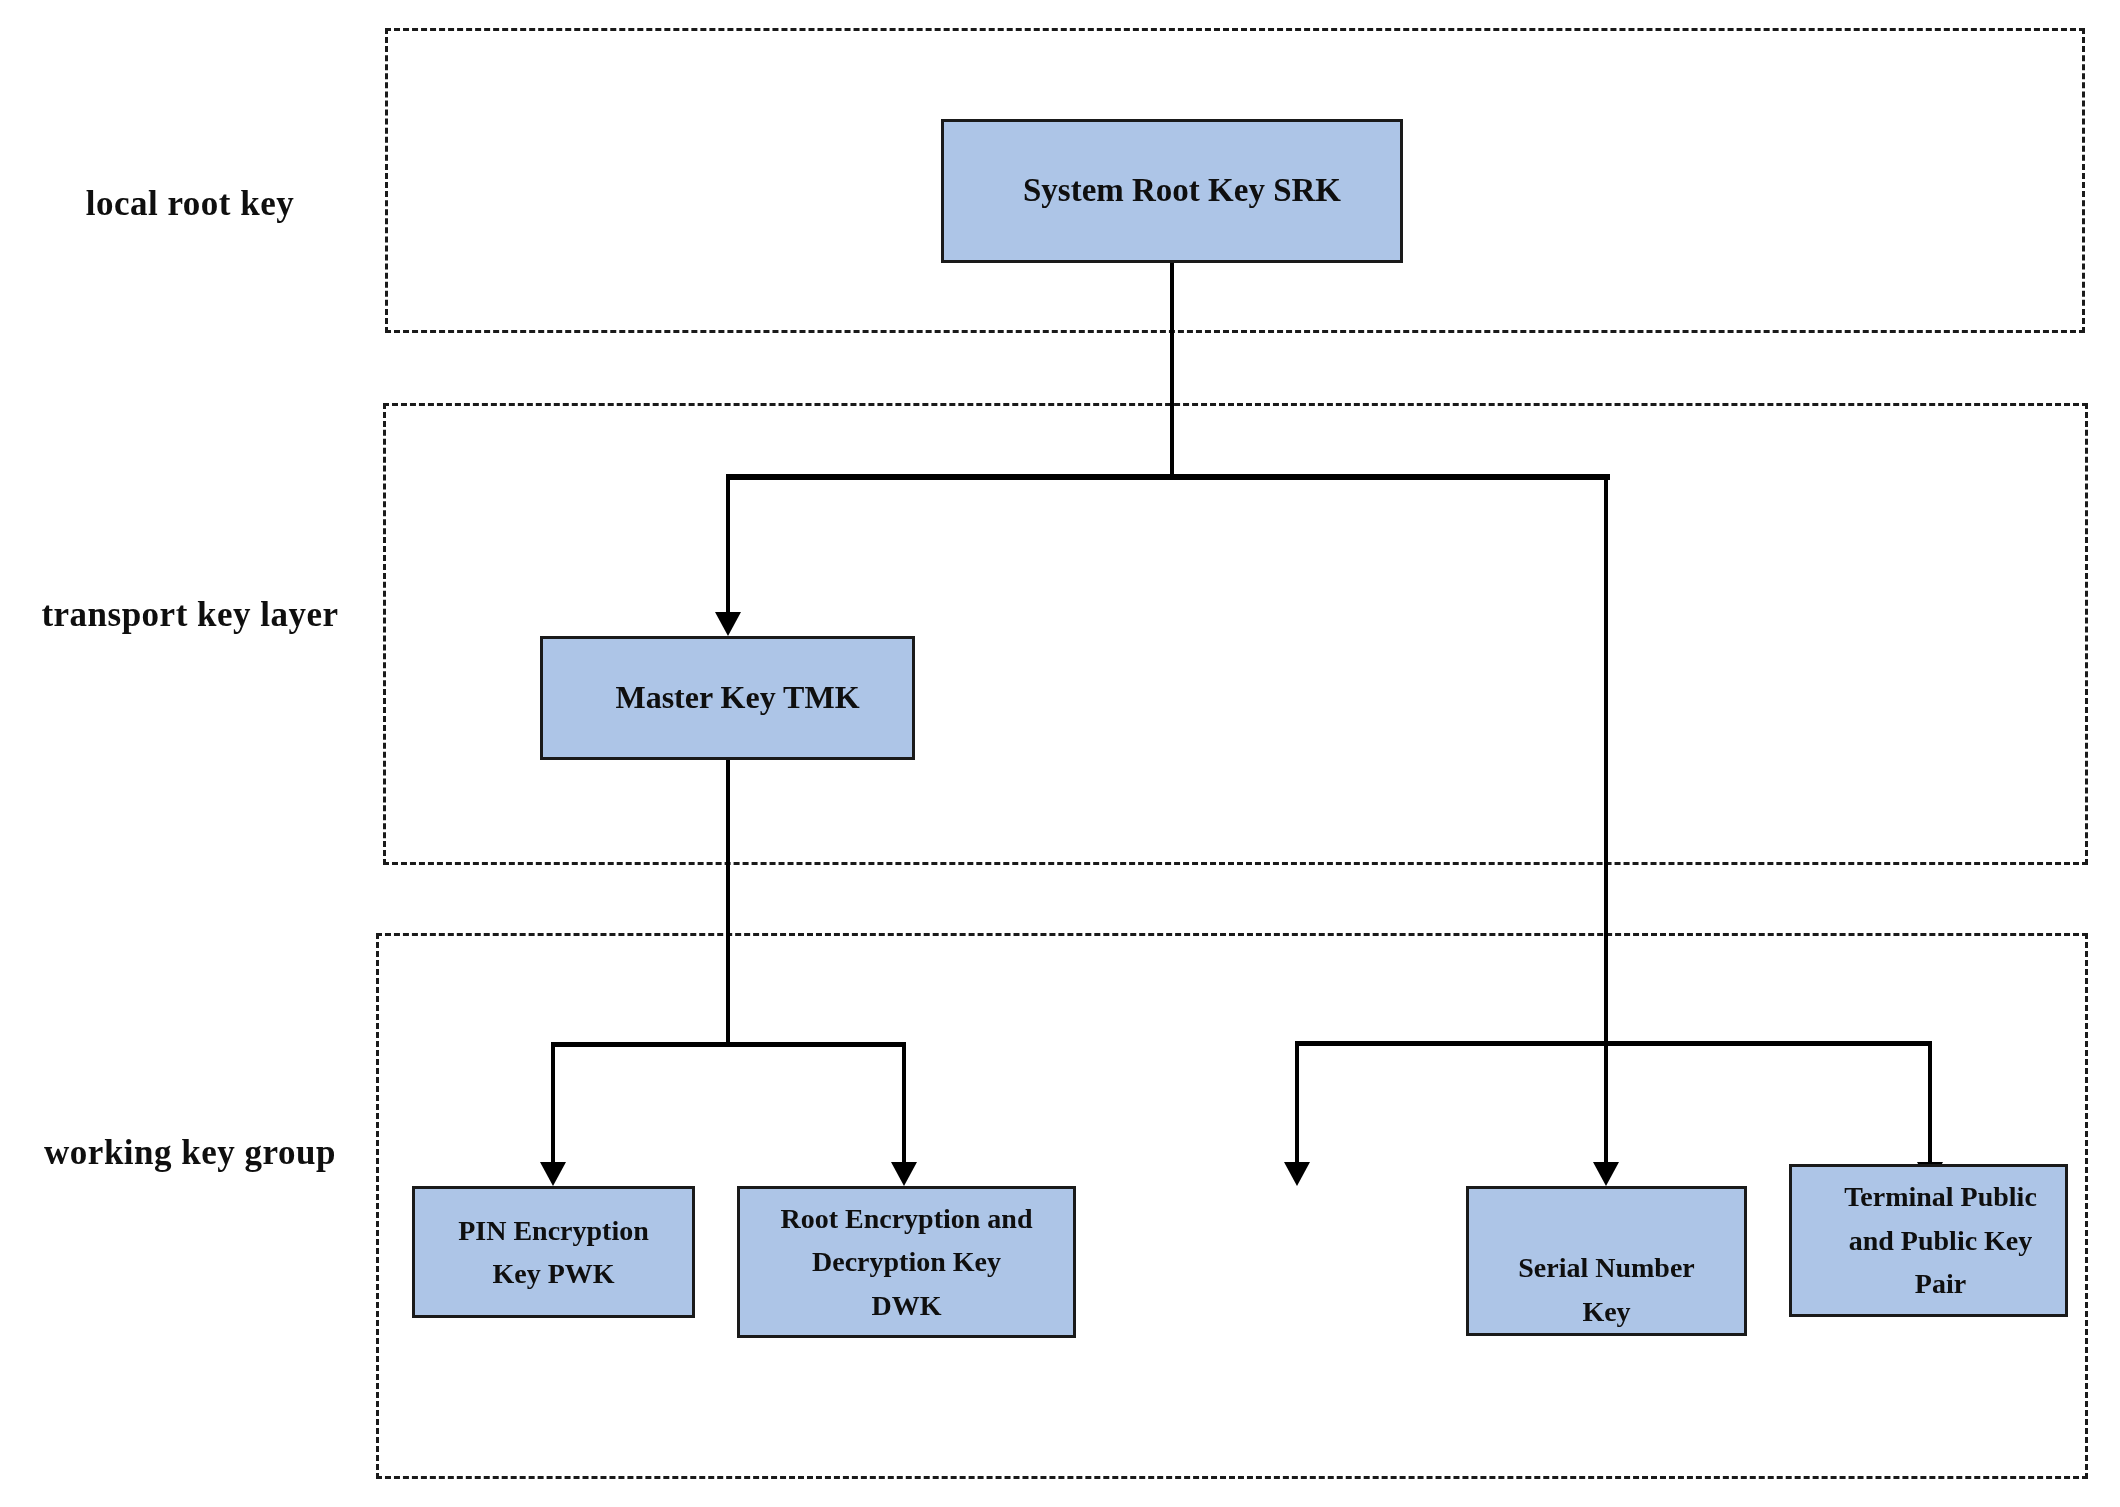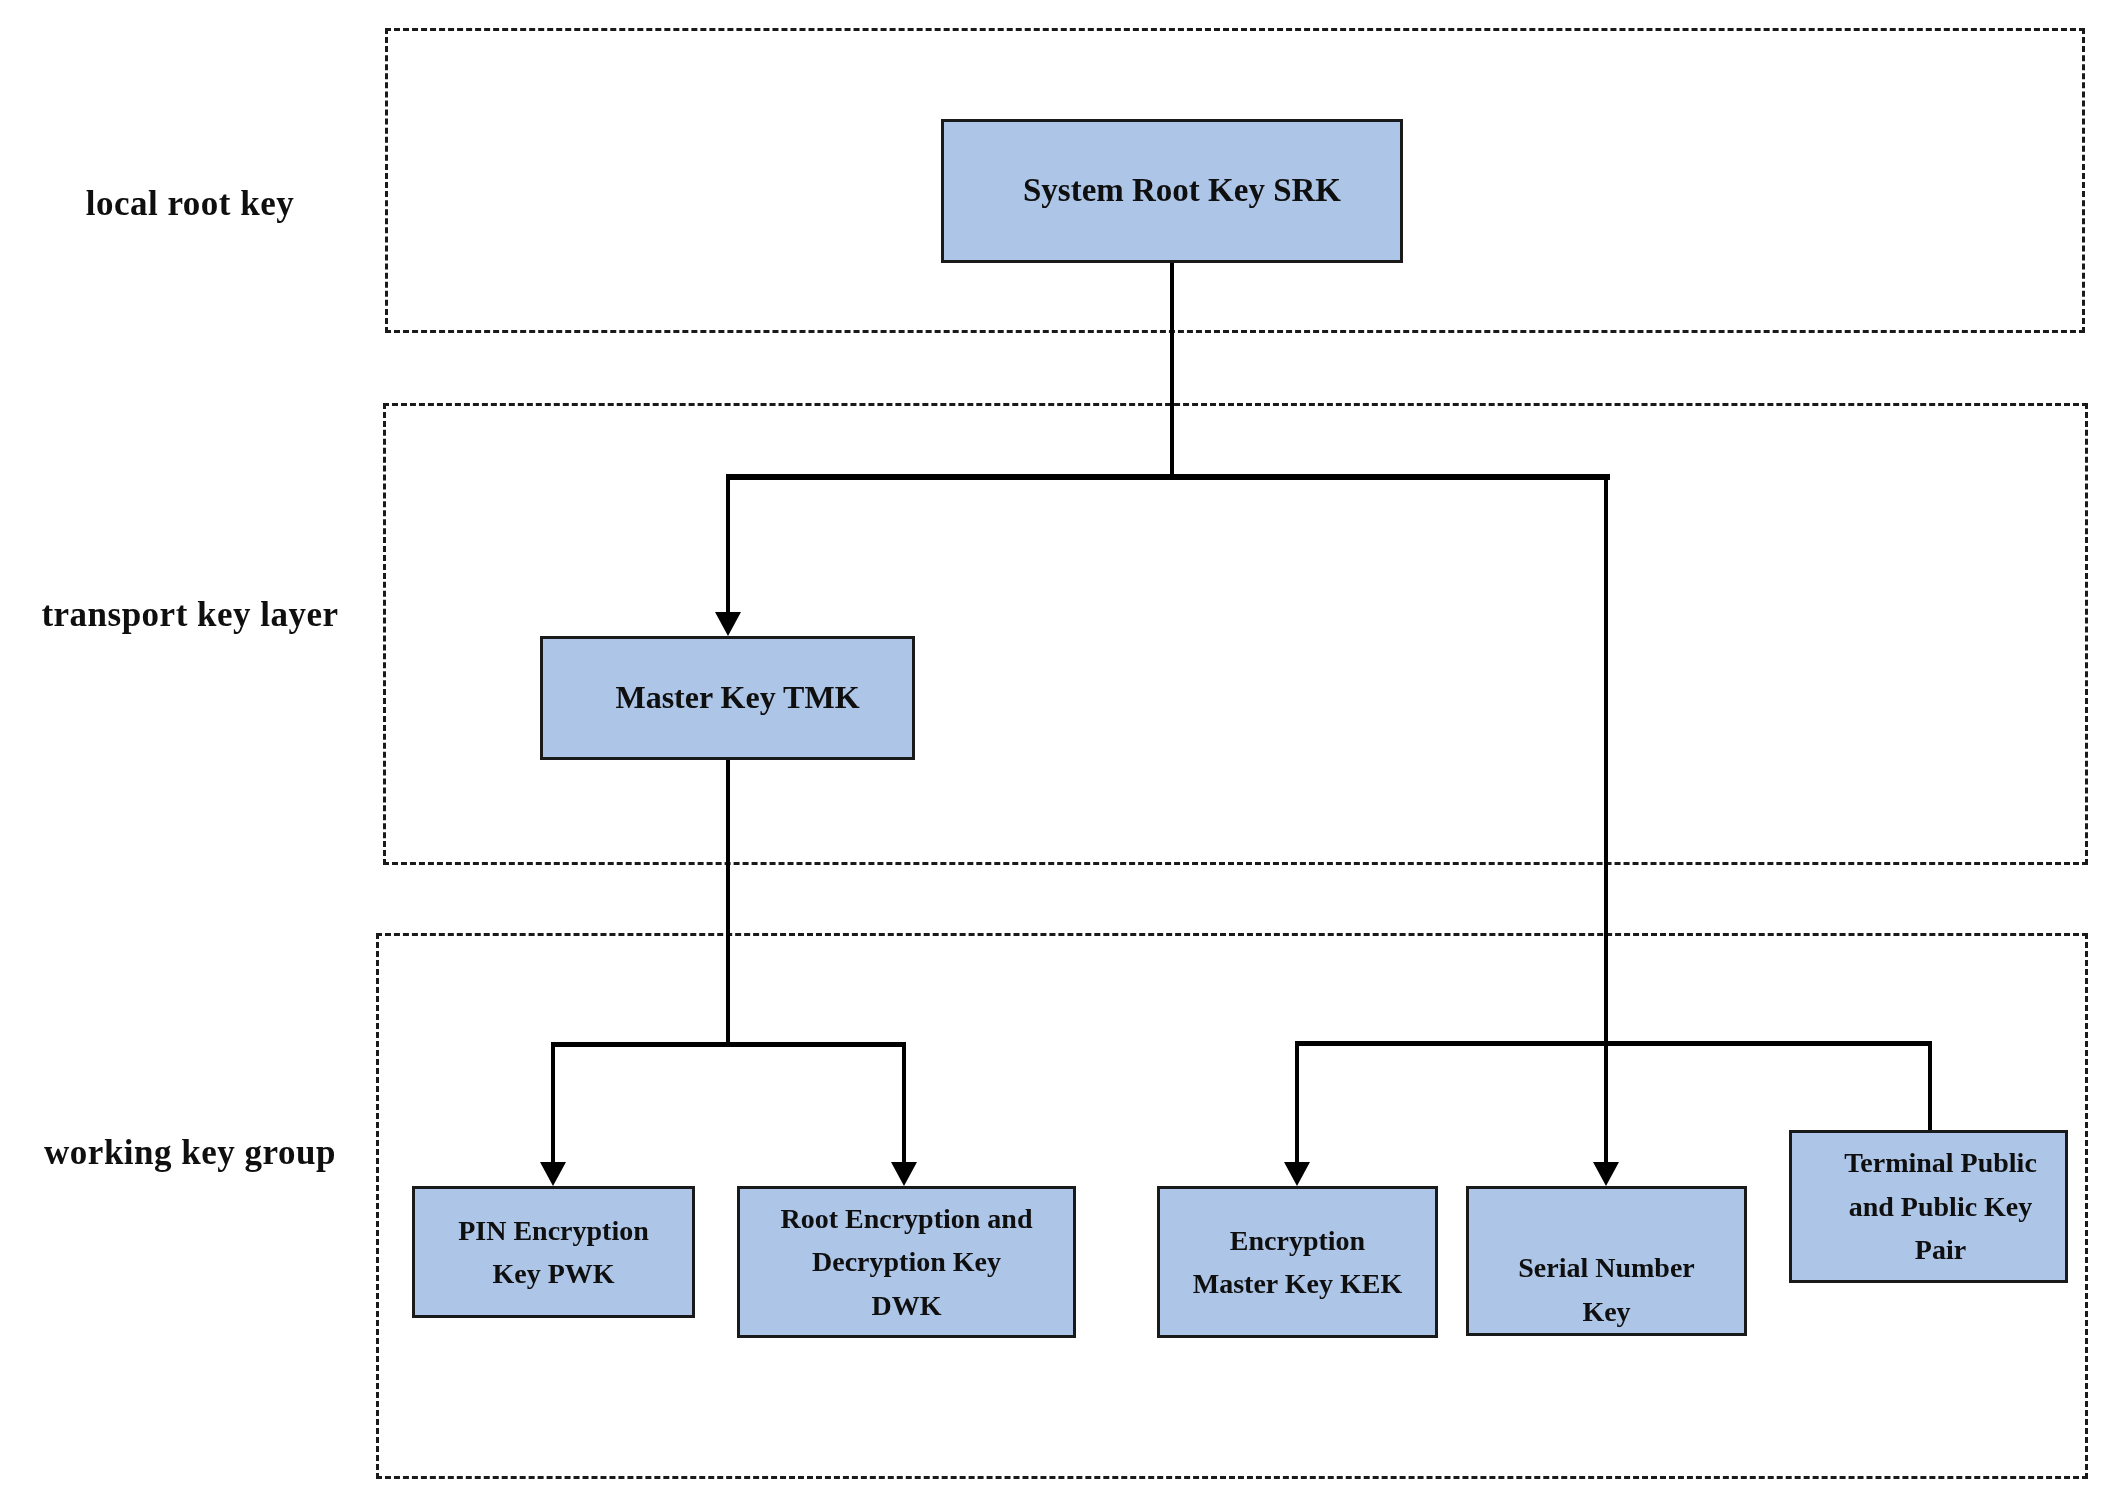--- a/index.html
+++ b/index.html
@@ -114,35 +114,29 @@
   </div>
 
   <div class="node node-sm" style="left:737px;top:1186px;width:339px;height:152px;">
     <div class="lines">
       <div class="ln">Root Encryption and</div>
       <div class="ln">Decryption Key</div>
       <div class="ln">DWK</div>
     </div>
   </div>
 
-  <div class="node node-sm" style="left:1157px;top:1186px;width:281px;height:152px;">
-    <div class="lines">
-      <div class="ln">Encryption</div>
-      <div class="ln">Master Key KEK</div>
-    </div>
-  </div>
 
   <div class="node node-sm" style="left:1466px;top:1186px;width:281px;height:150px;align-items:flex-end;">
     <div class="lines">
       <div class="ln">Serial Number</div>
       <div class="ln">Key</div>
     </div>
   </div>
 
-  <div class="node node-sm" style="left:1789px;top:1130px;width:279px;height:153px;padding-left:24px;">
+  <div class="node node-sm" style="left:1789px;top:1164px;width:279px;height:153px;padding-left:24px;">
     <div class="lines">
       <div class="ln">Terminal Public</div>
       <div class="ln">and Public Key</div>
       <div class="ln">Pair</div>
     </div>
   </div>
 
 </div>
 
 </body></html>

